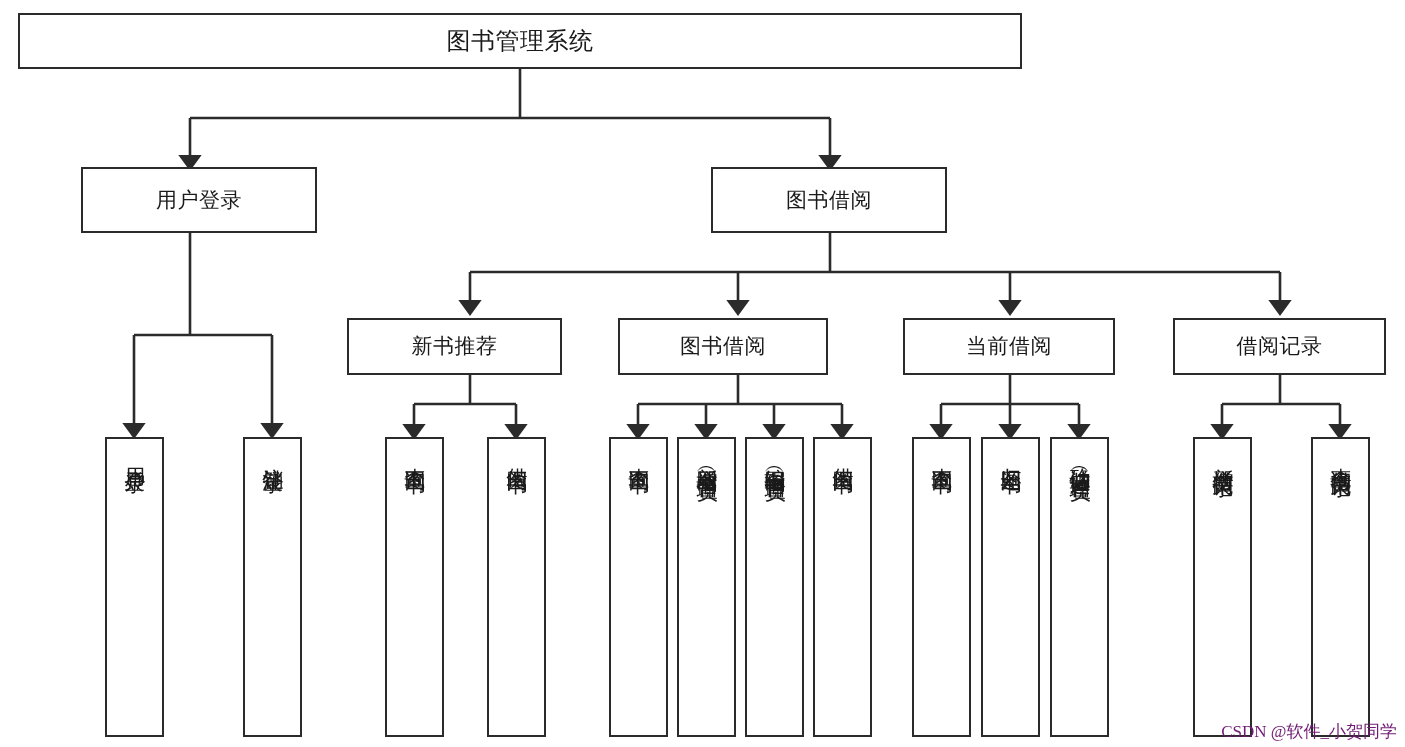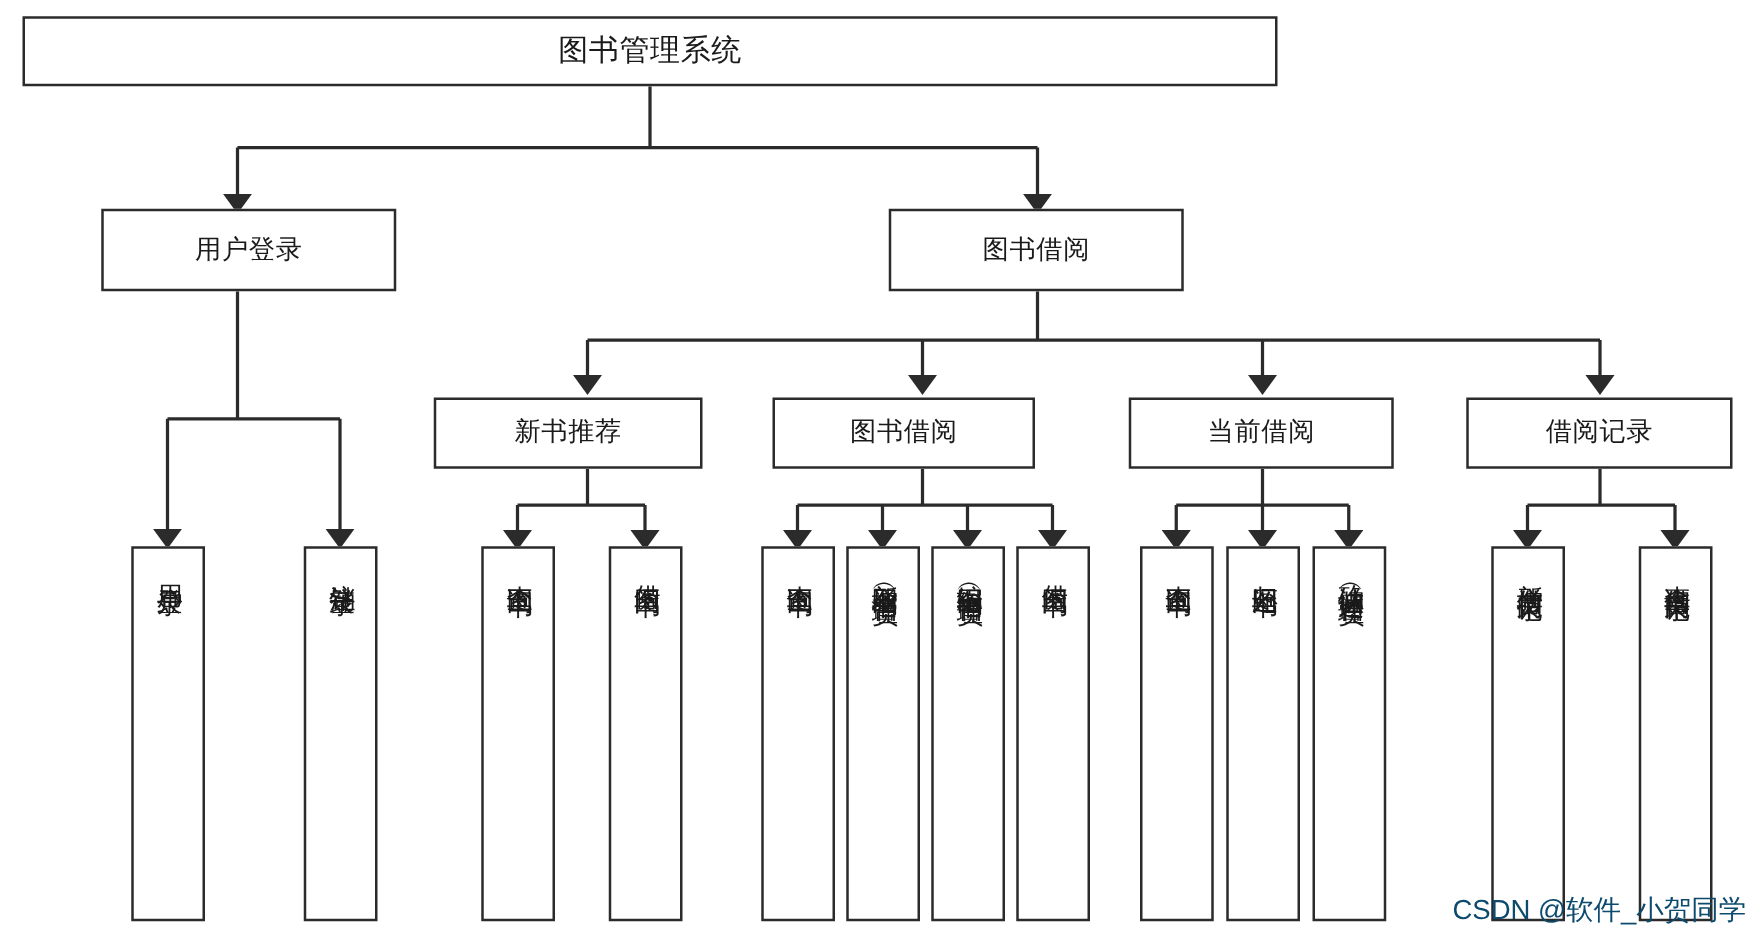--- a/index.html
+++ b/index.html
@@ -60,25 +60,25 @@
     text-orientation: upright;
     font-size: 21px;
     line-height: 1.18;
     letter-spacing: 2px;
     white-space: nowrap;
   }
   .watermark {
     position: absolute;
     right: 8px;
     bottom: 4px;
-    font-size: 22px;
-    color: #0c4a6e;
+    font-size: 17px;
+    color: #701a75;
     z-index: 5;
     white-space: nowrap;
-    font-family: Liberation Sans, sans-serif;
+    font-family: Liberation Serif, serif;
   }
 </style>
 </head>
 <body>
 
 <div id="canvas">
 
   <svg id="edges" viewBox="0 0 1405 747" xmlns="http://www.w3.org/2000/svg">
     <defs>
       <marker id="arrowhead" markerWidth="9" markerHeight="9" refX="3.1" refY="4.5" orient="auto" markerUnits="strokeWidth">

